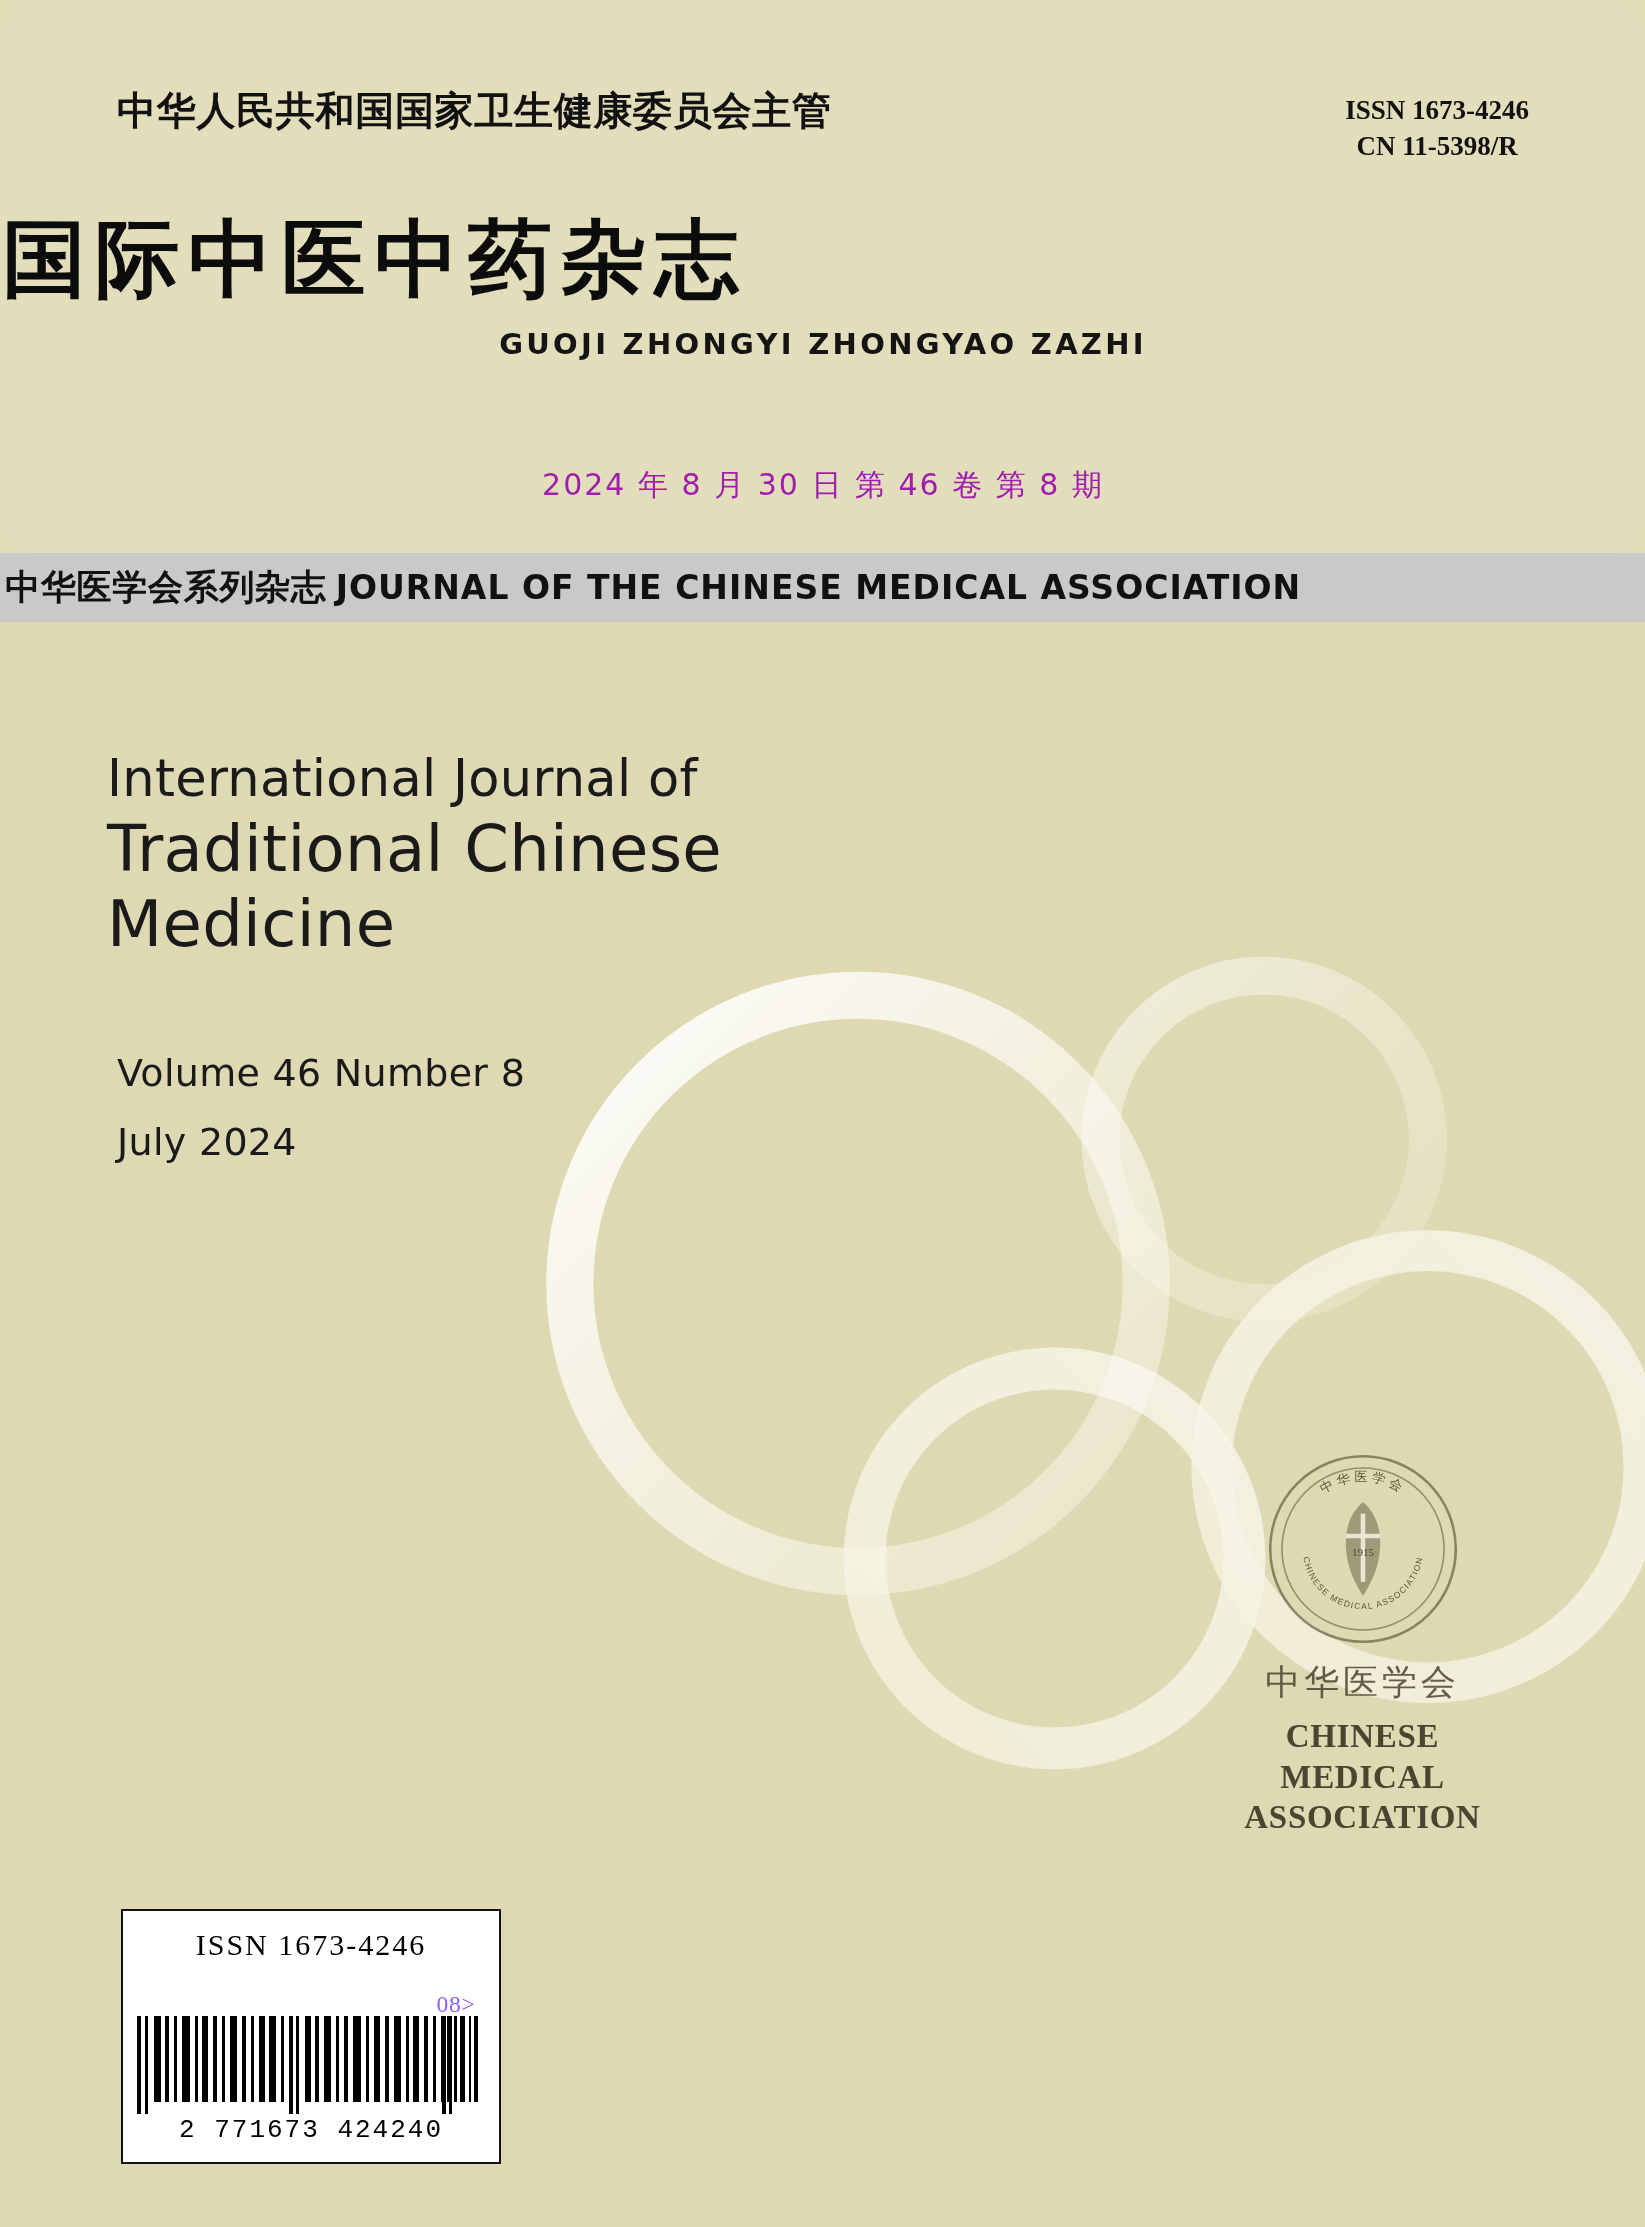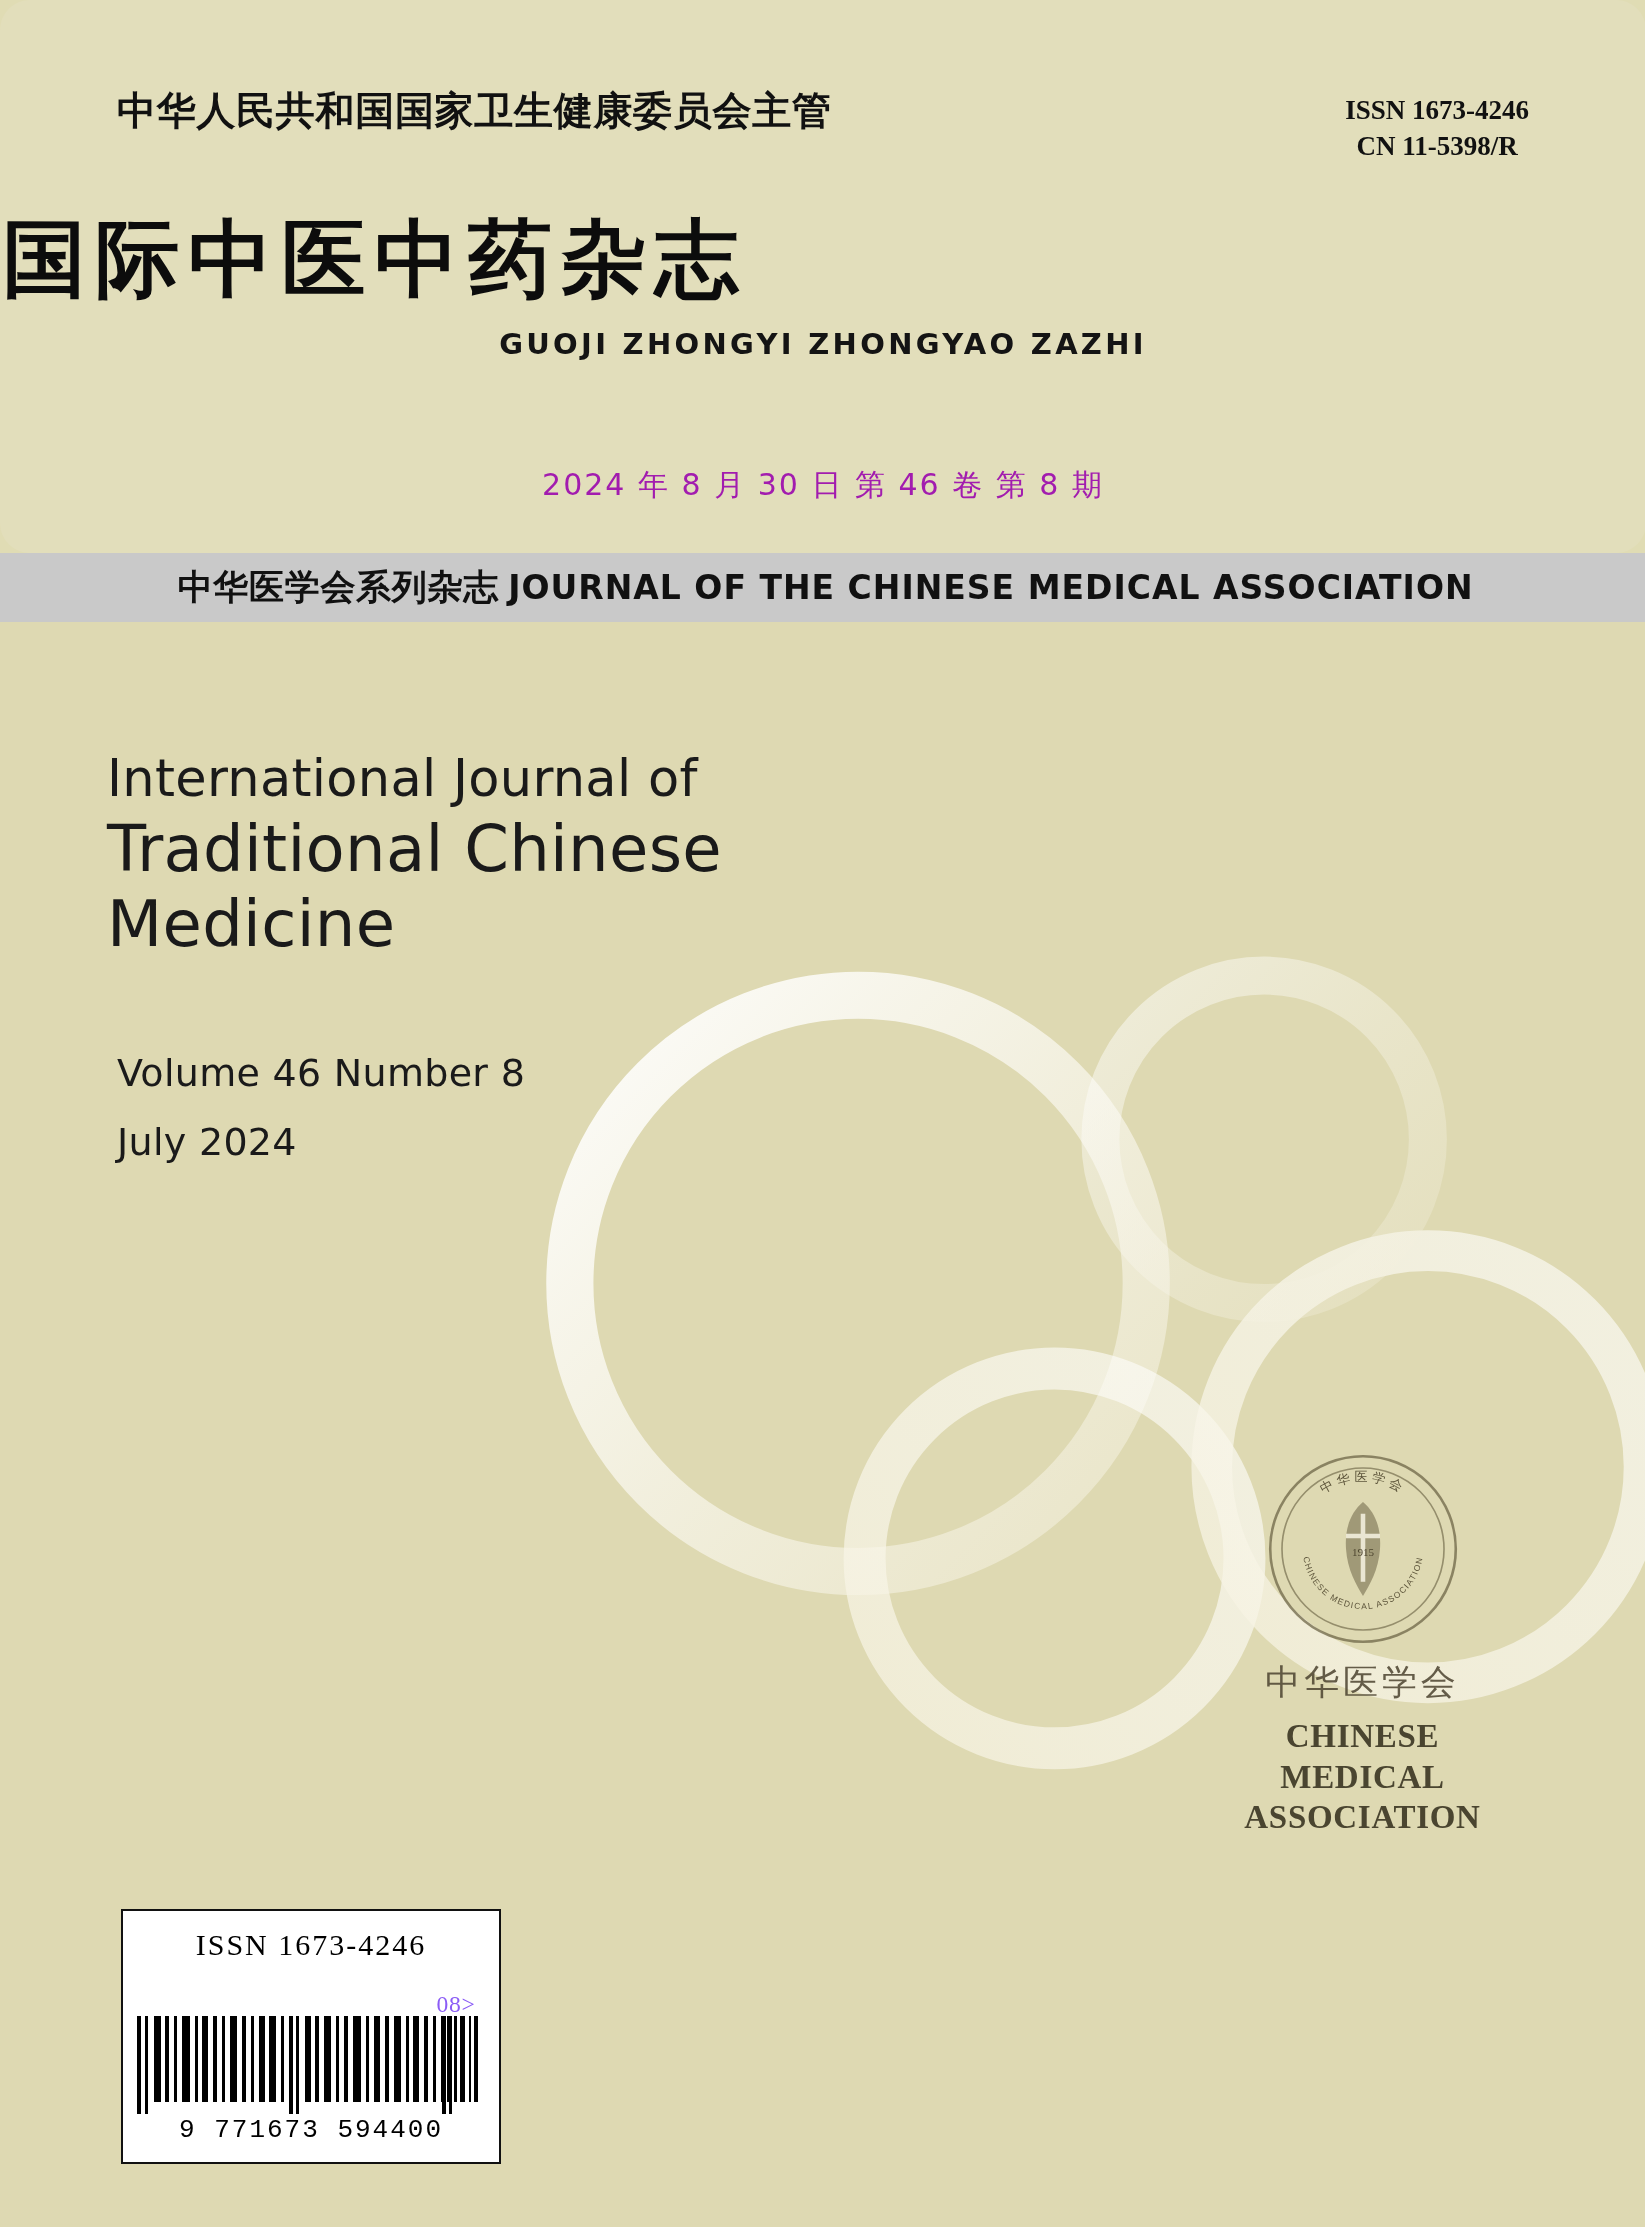--- a/index.html
+++ b/index.html
@@ -91,21 +91,21 @@
     left: 0;
     top: 553px;
     width: 100%;
     height: 69px;
     background: #c9c9c9;
     display: flex;
     align-items: center;
   }
   .assoc-inner {
     width: 100%;
-    text-align: center;
+    text-align: left;
     white-space: nowrap;
     padding-left: 5.2px;
   }
   .assoc-cn {
     font-family: "DejaVu Sans", sans-serif;
     font-weight: bold;
     font-size: 35px;
     letter-spacing: 0.7px;
     color: #111111;
     vertical-align: middle;
@@ -405,18 +405,18 @@
 
       <div class="addon-bars">
         <span style="left:0px;width:2.6px;"></span>
         <span style="left:5.9px;width:3.9px;"></span>
         <span style="left:13px;width:2.6px;"></span>
         <span style="left:19px;width:5.2px;"></span>
         <span style="left:27.5px;width:2.6px;"></span>
         <span style="left:33px;width:3.9px;"></span>
       </div>
 
-      <div class="barcode-num">9 771673 594400</div>
+      <div class="barcode-num">2 771673 424240</div>
     </div>
 
   </div>
 </div>
 
 
 </body></html>

